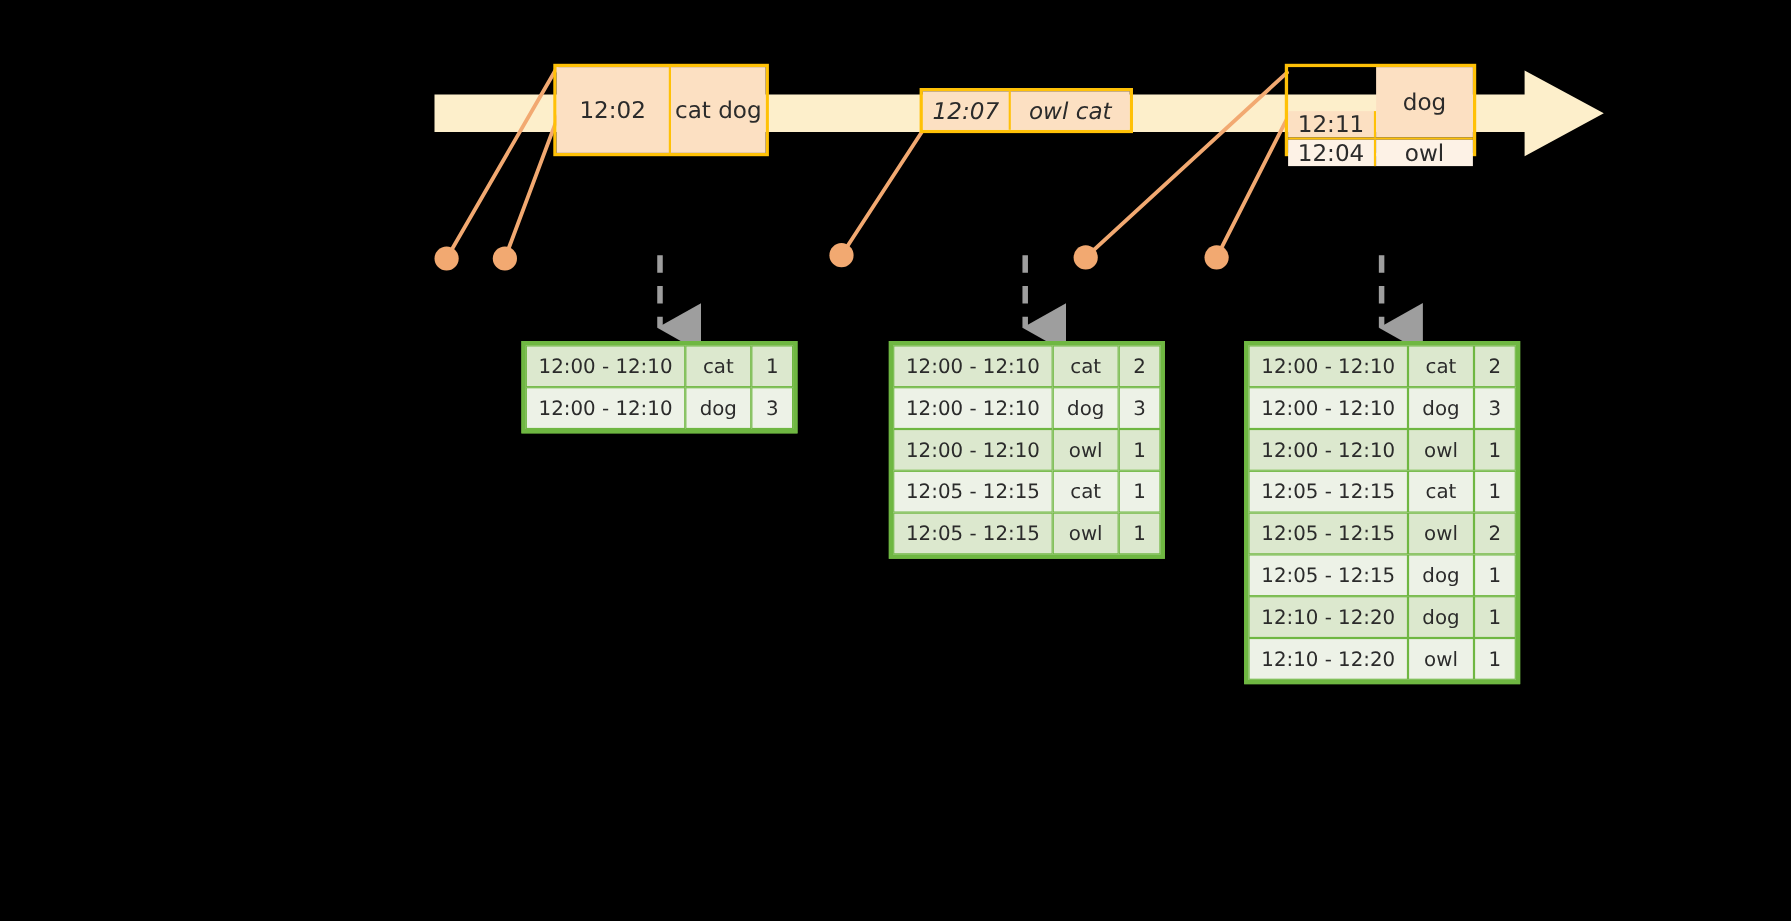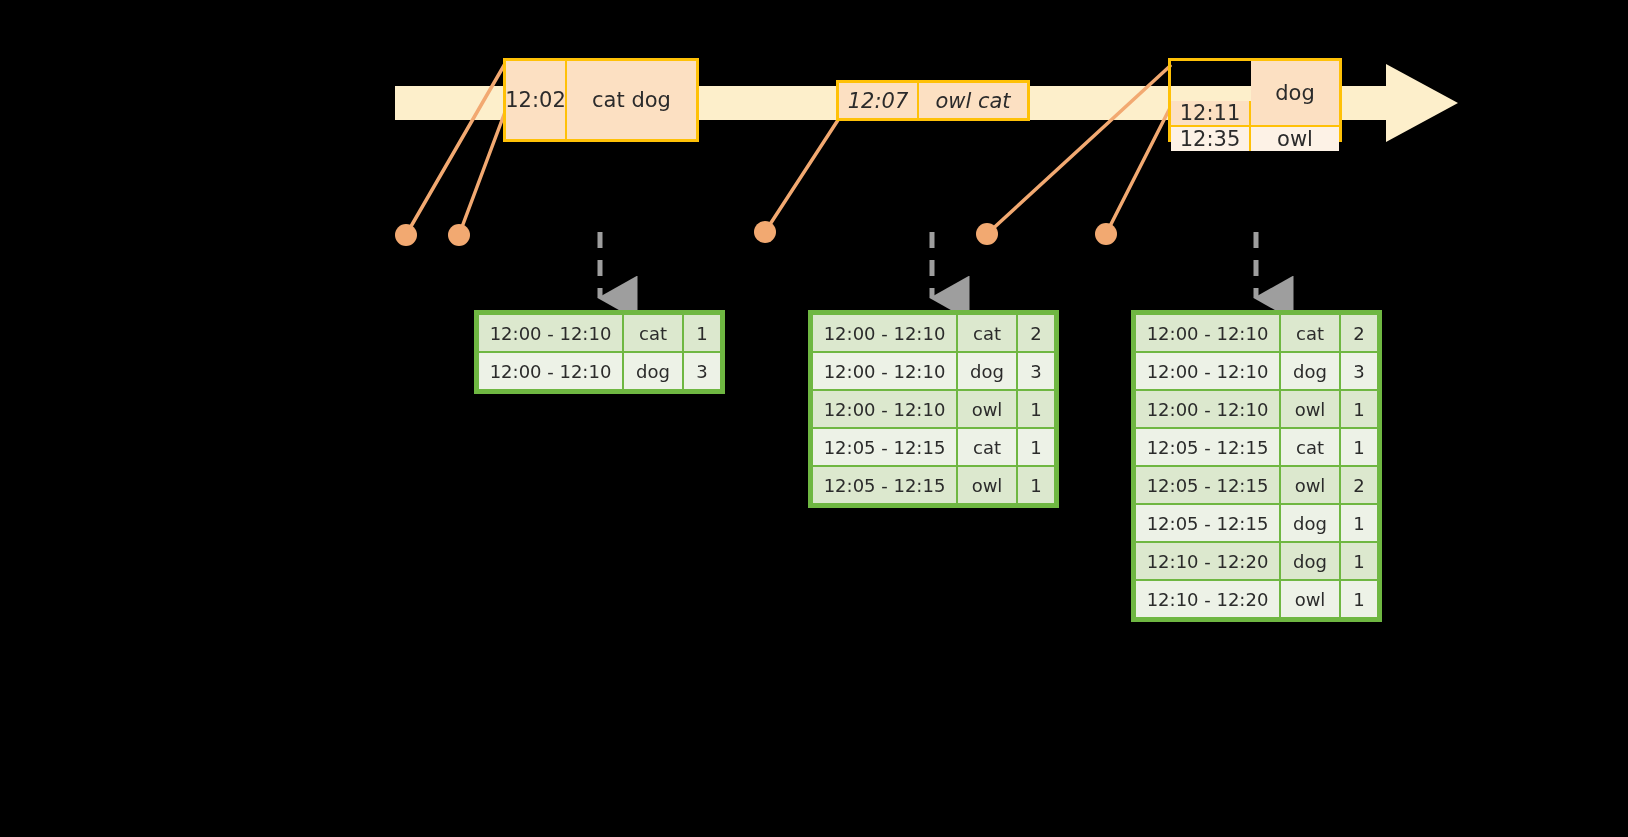--- a/index.html
+++ b/index.html
@@ -65,37 +65,37 @@
     <g id="g-dashed">
         <line x1="600" y1="232" x2="600" y2="298" stroke="#9E9E9E" stroke-width="5" stroke-dasharray="16 12" marker-end="url(#dash-head)"></line>
         <line x1="932" y1="232" x2="932" y2="298" stroke="#9E9E9E" stroke-width="5" stroke-dasharray="16 12" marker-end="url(#dash-head)"></line>
         <line x1="1256" y1="232" x2="1256" y2="298" stroke="#9E9E9E" stroke-width="5" stroke-dasharray="16 12" marker-end="url(#dash-head)"></line>
       </g>
   </svg>
 
   <div id="event-layer">
       <div class="ev-box" style="left: 503px; top: 58px; width: 196px; height: 84px;">
         <div class="ev-row dark">
-          <div class="cell time" style="width: 61px;">12:02</div>
+          <div class="cell time" style="width: 104px;">12:02</div>
           <div class="cell words" style="flex: 1 1 0%;">cat dog</div>
         </div>
       </div>
       <div class="ev-box" style="left: 836px; top: 80px; width: 194px; height: 41px; font-style: italic;">
         <div class="ev-row dark">
           <div class="cell time" style="width: 80px;">12:07</div>
           <div class="cell words" style="flex: 1 1 0%;">owl cat</div>
         </div>
       </div>
       <div class="ev-box" style="left: 1168px; top: 58px; width: 174px; height: 84px;">
         <div class="ev-row dark">
           <div class="cell time" style="width: 80px; margin-top: 40px;">12:11</div>
           <div class="cell words" style="flex: 1 1 0%;">dog</div>
         </div>
         <div class="ev-row light">
-          <div class="cell time" style="width: 80px;">12:35</div>
+          <div class="cell time" style="width: 80px;">12:04</div>
           <div class="cell words" style="flex: 1 1 0%;">owl</div>
         </div>
       </div>
     </div>
   <div id="table-layer">
       <div class="gtable" style="left: 474px; top: 310px;">
         <div class="grow dark">
           <div class="gcell win" style="width: 145px; height: 38px;">12:00 - 12:10</div>
           <div class="gcell key" style="width: 60px; height: 38px;">cat</div>
           <div class="gcell cnt" style="width: 38px; height: 38px;">1</div>

